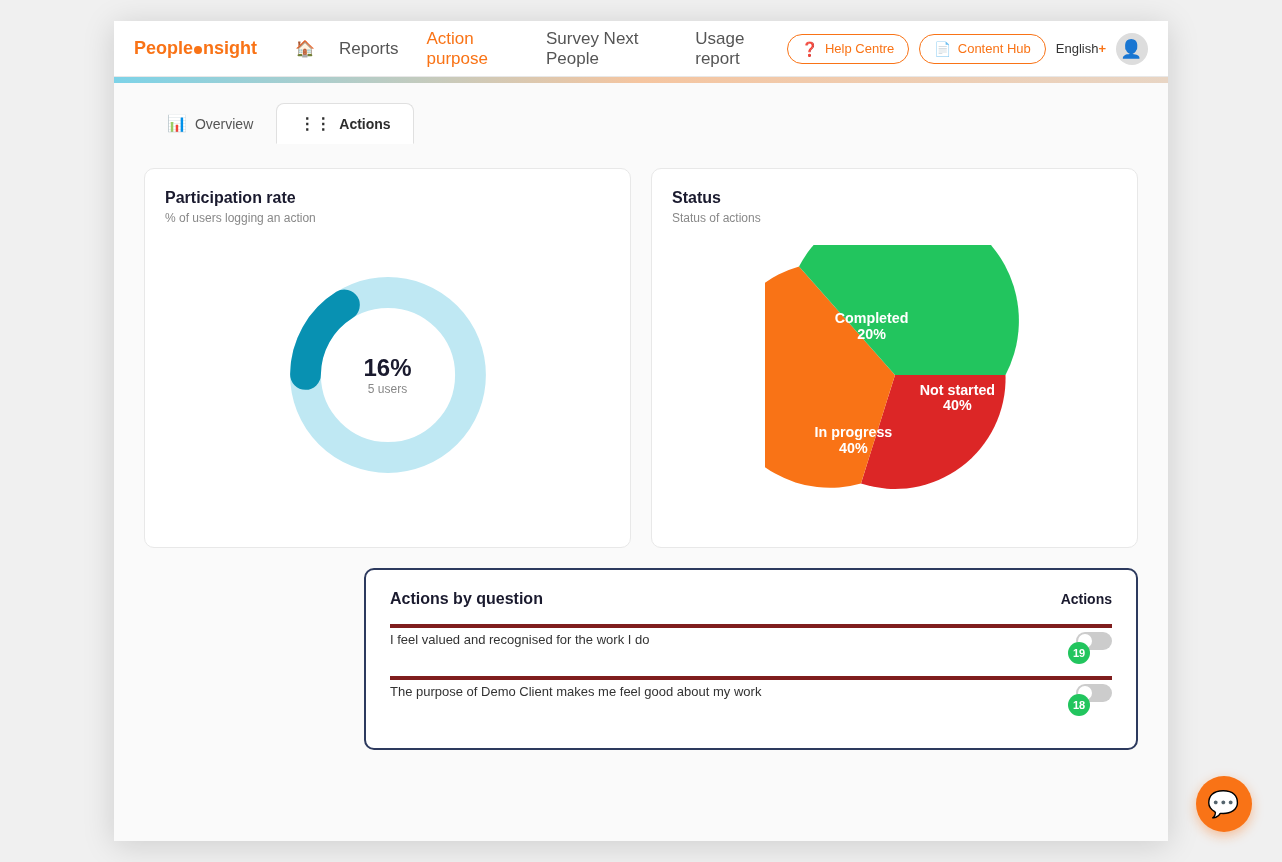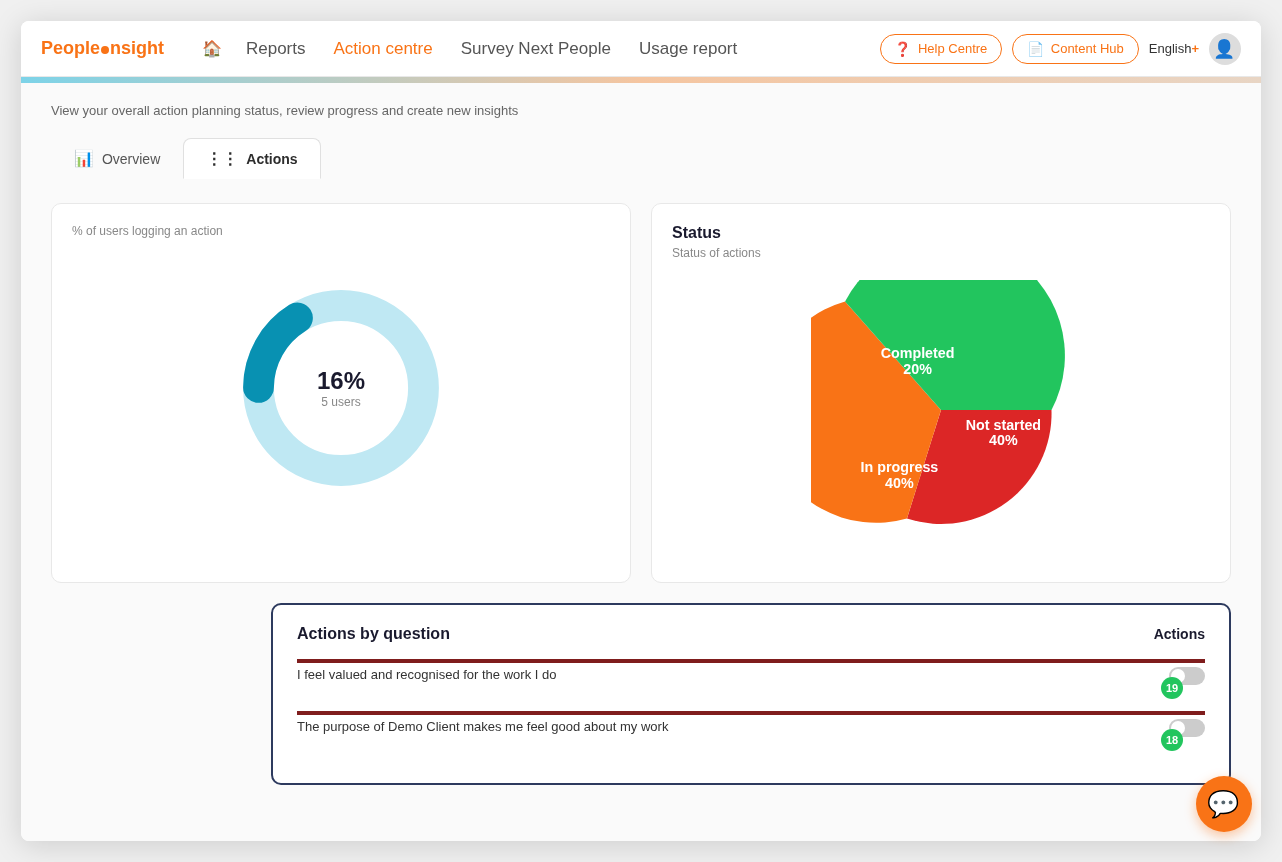--- a/index.html
+++ b/index.html
@@ -5,24 +5,24 @@
     * { box-sizing: border-box; margin: 0; padding: 0; }
     body {
       font-family: -apple-system, BlinkMacSystemFont, 'Segoe UI', sans-serif;
       background: #f0f0f0;
       display: flex;
       justify-content: center;
       align-items: center;
       min-height: 100vh;
     }
     .window {
-      width: 1240px;
+      width: 1054px;
       min-height: 820px;
       background: #fff;
-      border-radius: 8px;
+      border-radius: 0;
       box-shadow: 0 4px 30px rgba(0,0,0,0.15);
       overflow: hidden;
       display: flex;
       flex-direction: column;
     }
     
     .header {
       display: flex;
       align-items: center;
       padding: 0 20px;
@@ -325,21 +325,21 @@
 
   <div class="header">
     <div class="logo">
       <span class="logo-text">
         <span>People</span><span class="logo-dot"></span><span>nsight</span>
       </span>
     </div>
     <div class="nav">
       <span class="nav-icon">🏠</span>
       <span class="nav-item">Reports</span>
-      <span class="nav-item active">Action centre</span>
+      <span class="nav-item active">Action purpose</span>
       <span class="nav-item">Survey Next People</span>
       <span class="nav-item">Usage report</span>
     </div>
     <div class="header-right">
       <button class="btn-outline">
         <span class="icon">❓</span>
         <span>Help Centre</span>
       </button>
       <button class="btn-outline">
         <span class="icon">📄</span>
@@ -351,36 +351,36 @@
       </div>
       <div class="avatar">
         <span>👤</span>
       </div>
     </div>
   </div>
 
   <div class="subheader-bar"></div>
 
   <div class="page-content">
-    <p class="page-desc">View your overall action planning status, review progress and create new insights</p>
 
     <div class="tabs">
       <div class="tab">
         <span class="tab-icon">📊</span>
         <span>Overview</span>
       </div>
       <div class="tab active">
         <span class="tab-icon">⋮⋮</span>
         <span>Actions</span>
       </div>
     </div>
 
     <div class="charts-row">
 
       <div class="card card-participation">
+        <div class="card-title">Participation rate</div>
         <div class="card-subtitle">% of users  logging an action</div>
         <div class="donut-container">
           <svg class="donut-svg" viewBox="0 0 200 200">
 
             <circle cx="100" cy="100" r="75" fill="none" stroke="#bfe8f3" stroke-width="28"></circle>
 
             <circle cx="100" cy="100" r="75" fill="none" stroke="#0891b2" stroke-width="28" stroke-dasharray="75.4 395.8" stroke-dashoffset="117.8" stroke-linecap="round" transform="rotate(-90 100 100)"></circle>
           </svg>
           <div class="donut-center">
             <div class="donut-percent">16%</div>

